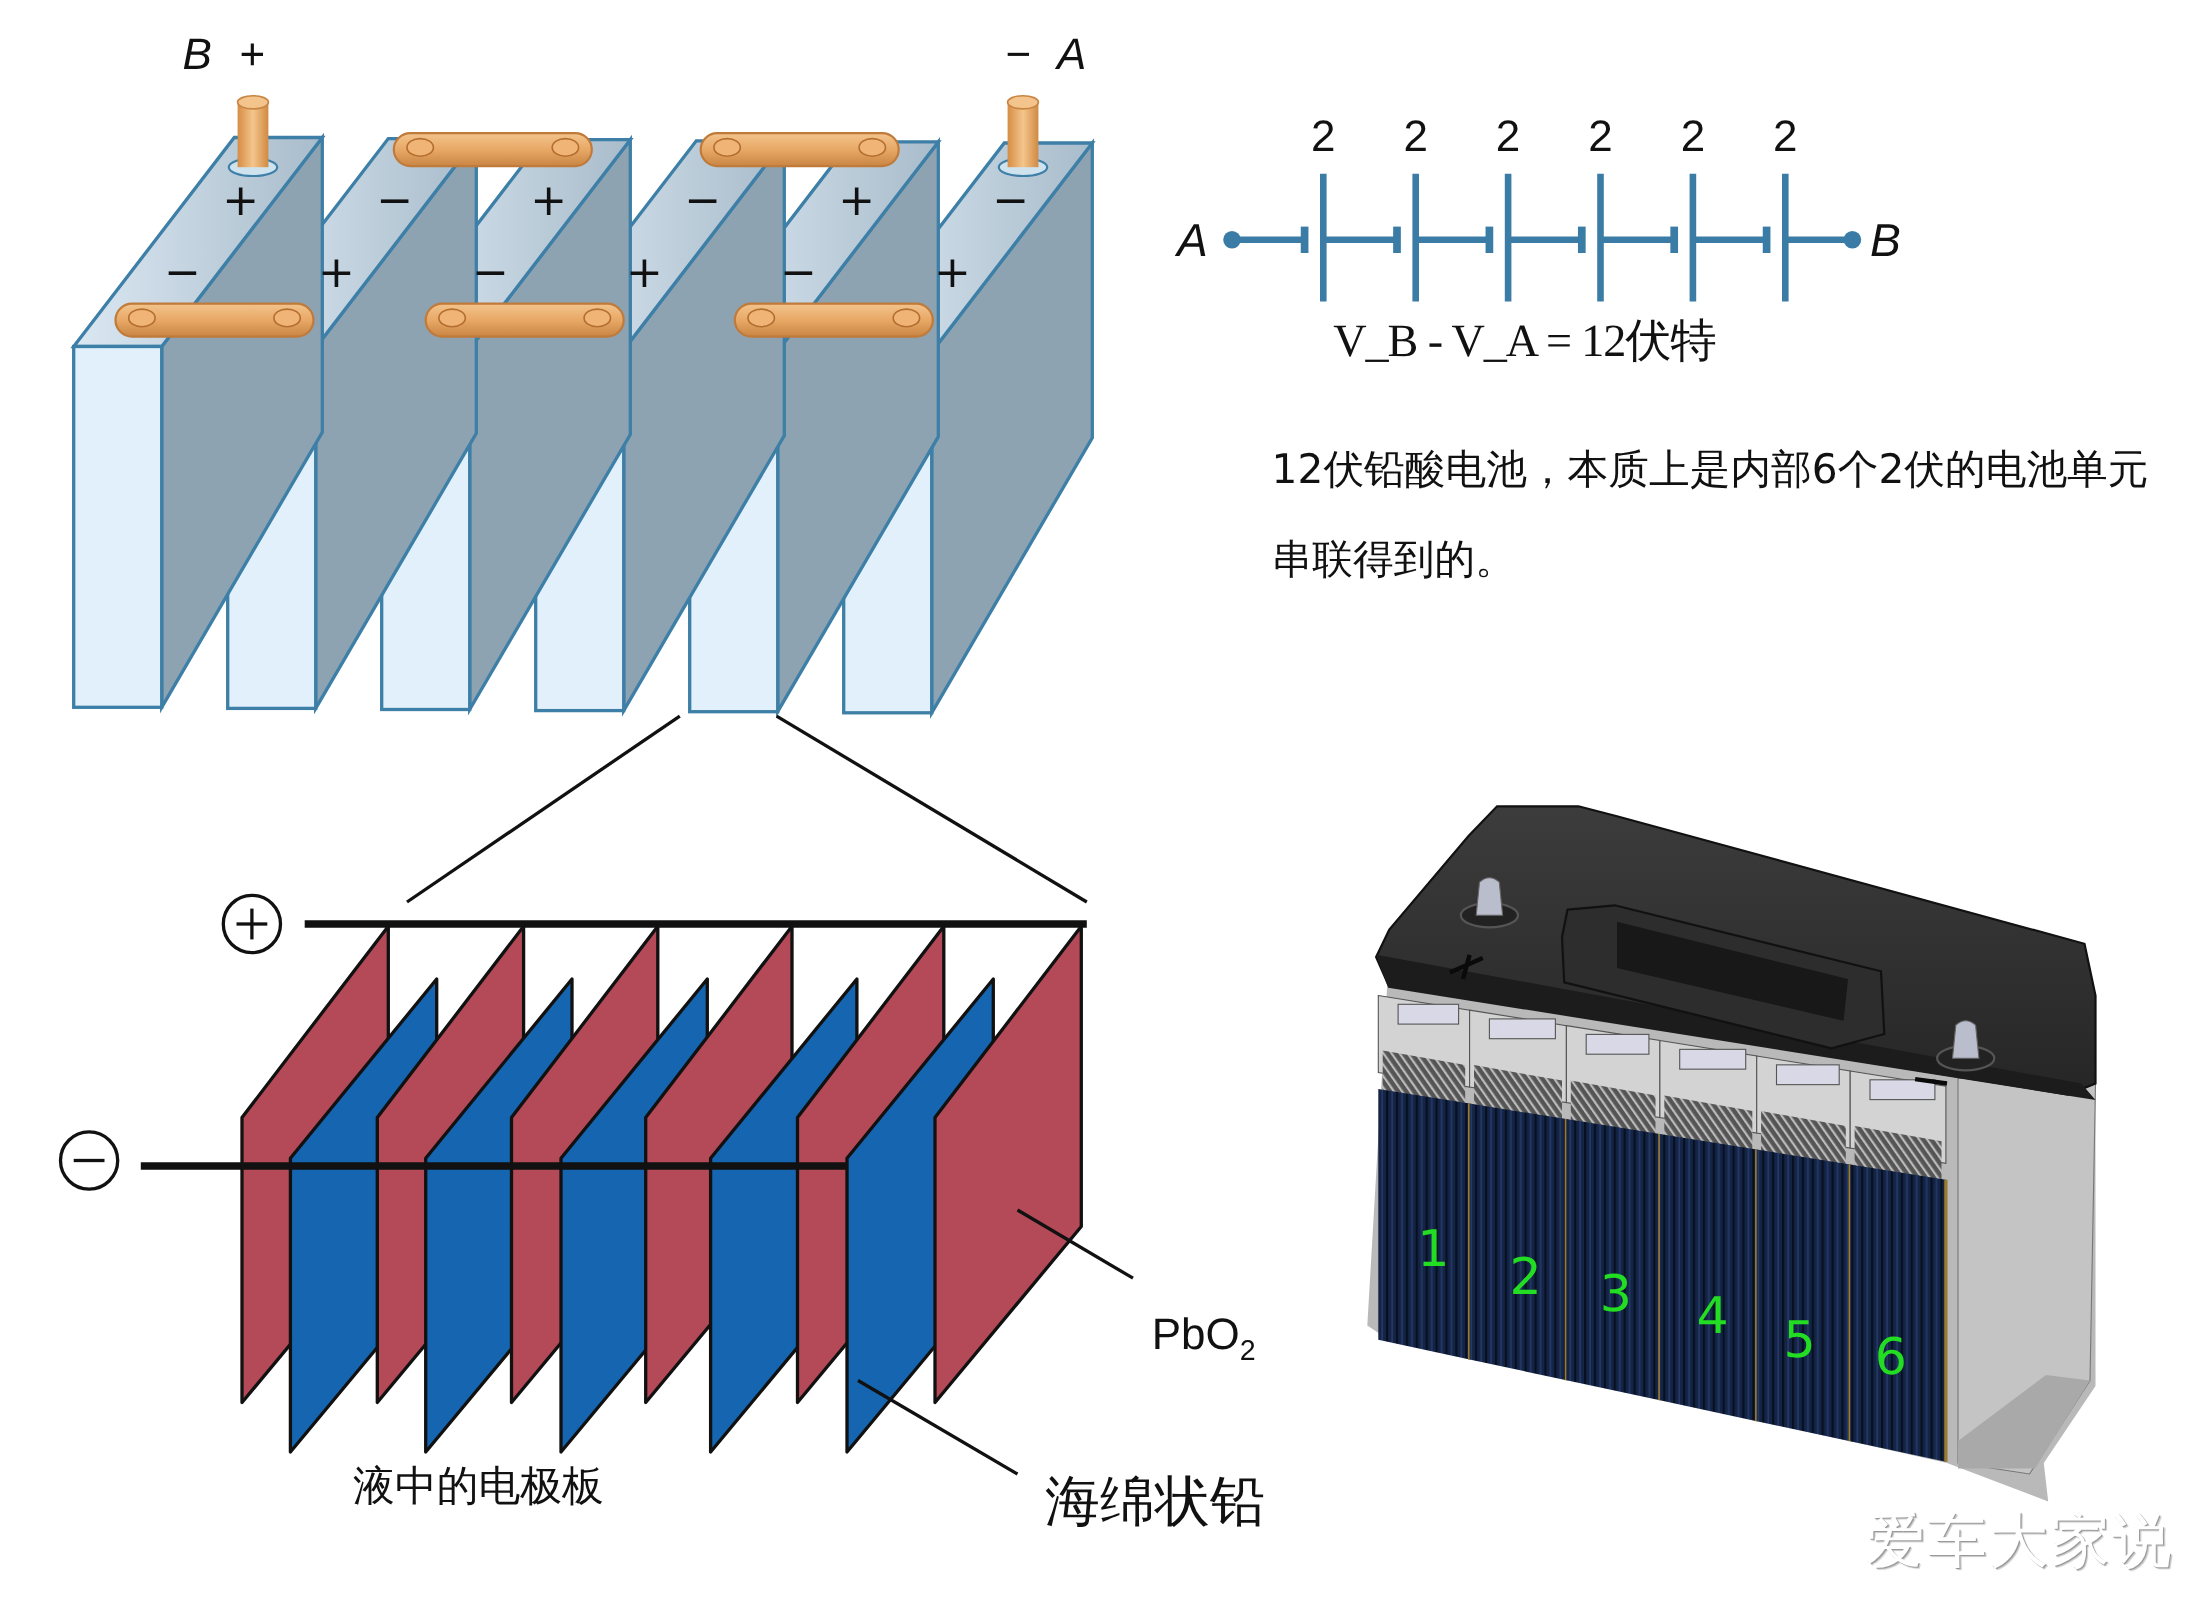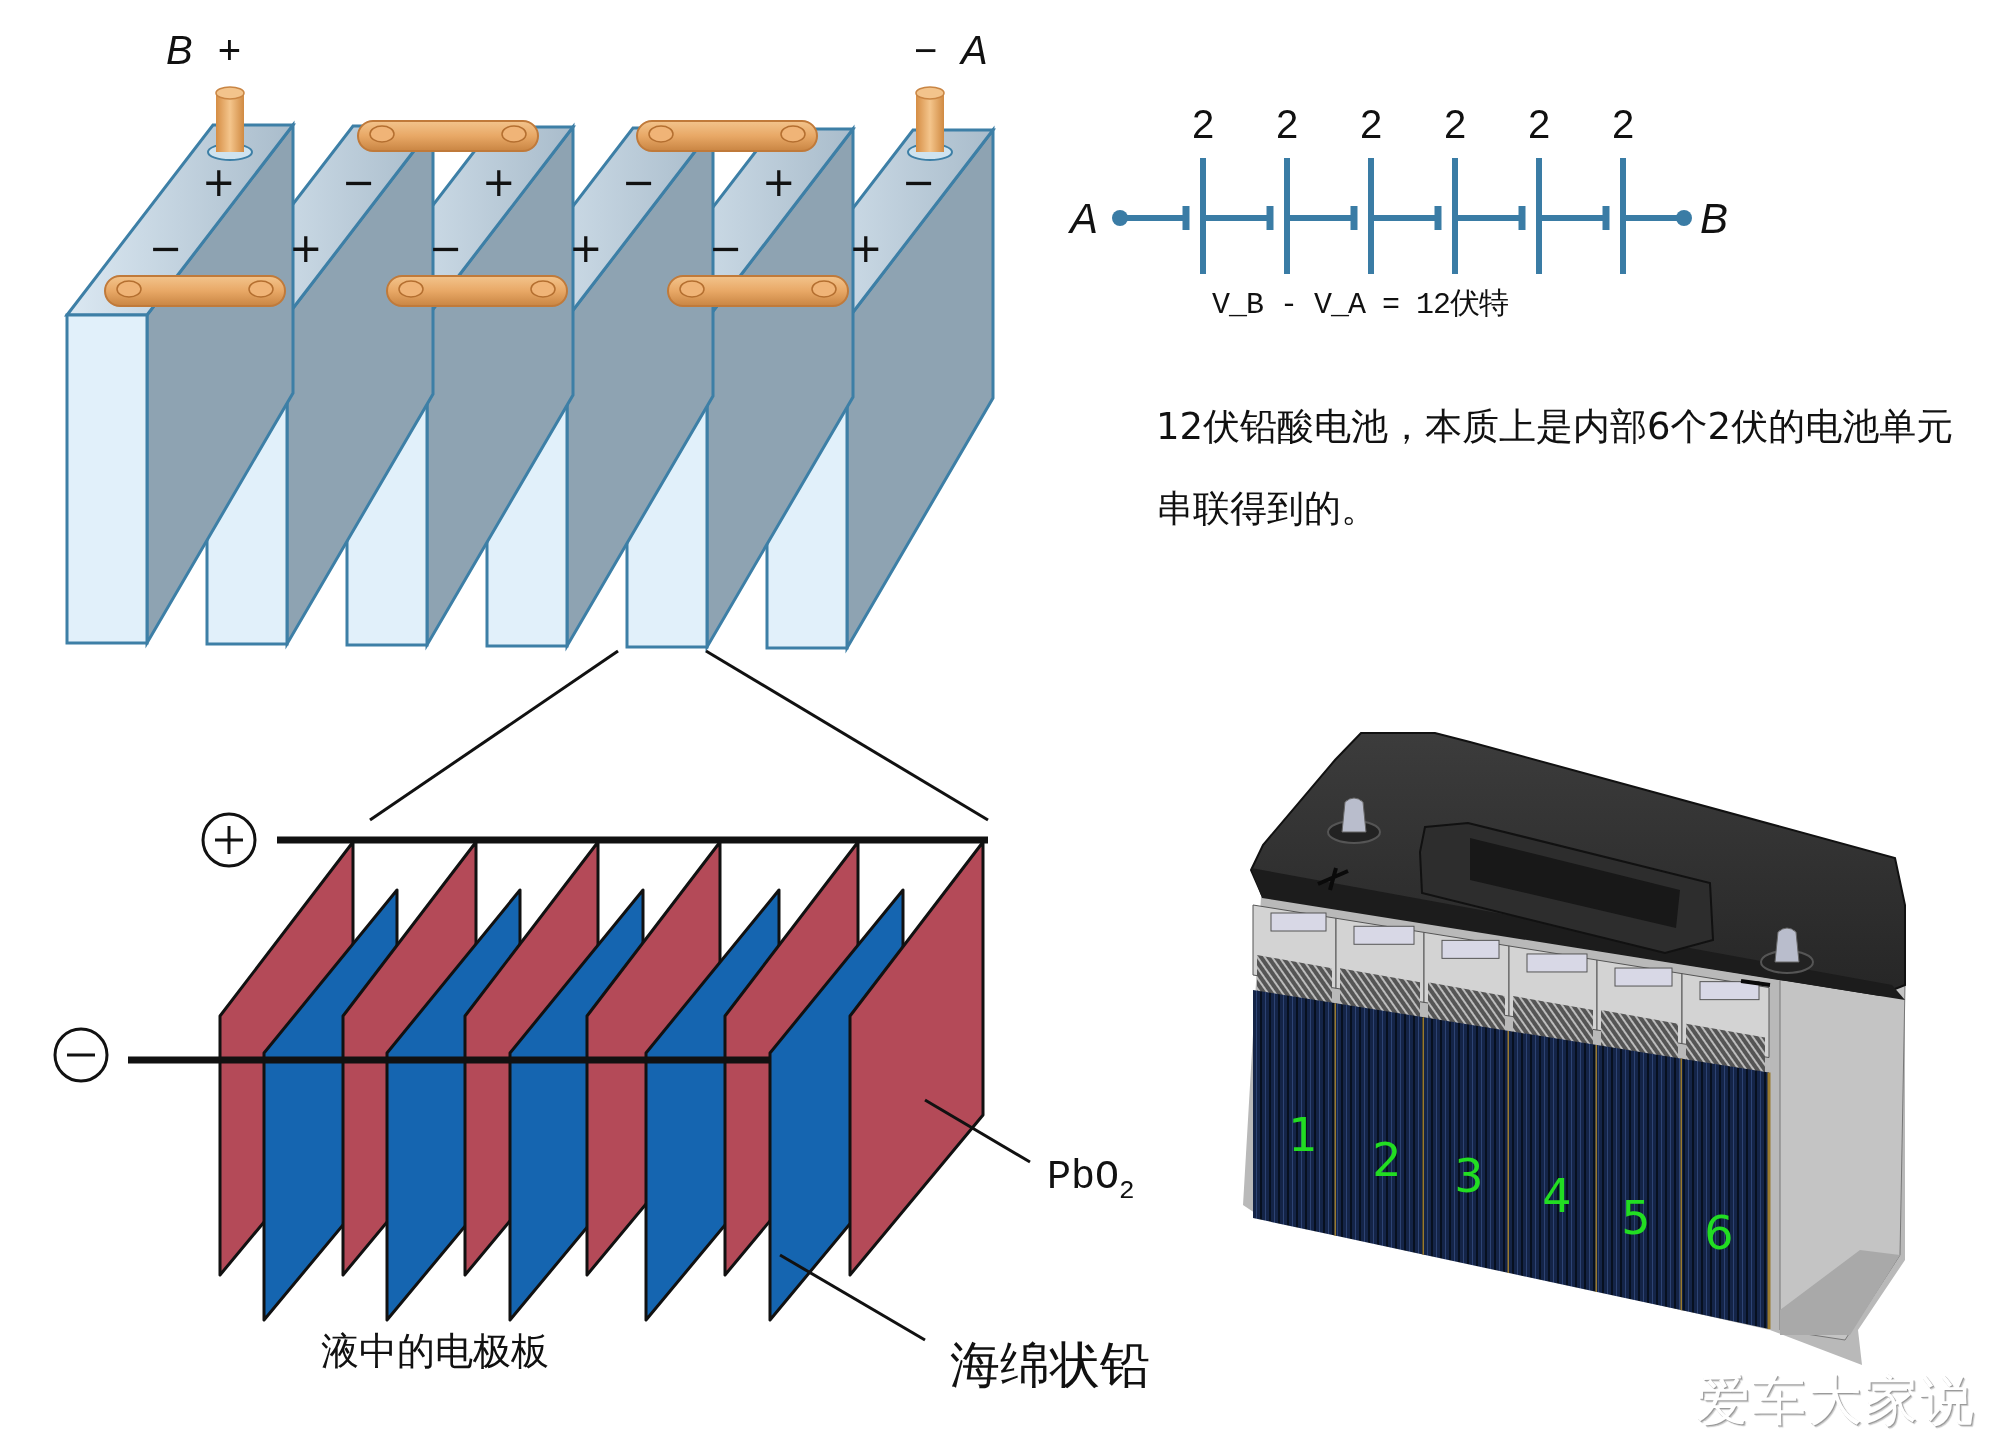--- a/index.html
+++ b/index.html
@@ -4,24 +4,24 @@
 <style>
   html, body { margin: 0; padding: 0; background: #ffffff; }
   body { width: 2000px; height: 1455px; position: relative; overflow: hidden;
          font-family: "DejaVu Sans", "Liberation Sans", sans-serif; color: #111; }
   #stage { position: absolute; left: 0; top: 0; width: 2000px; height: 1455px; }
   .lbl { position: absolute; white-space: nowrap; line-height: 1; }
   .ital { font-style: italic; font-family: "Liberation Sans", sans-serif; }
   .term-label { font-size: 40px; }
   .volt { font-size: 40px; font-family: "Liberation Sans", sans-serif; transform: translateX(-50%); }
   .node-label { font-size: 42px; }
-  .eq { font-size: 30px; font-family: Liberation Mono, monospace; letter-spacing: -1px; }
+  .eq { font-size: 42px; font-family: Liberation Serif, serif; letter-spacing: -1px; }
   .para { font-size: 37px; line-height: 82px; width: 820px; white-space: normal; }
   .plate-lbl { font-size: 38px; line-height: 50px; }
-  .pbo2 { font-size: 40px; font-family: Liberation Mono, monospace; }
+  .pbo2 { font-size: 40px; font-family: Liberation Sans, sans-serif; margin-top: 35px; }
   .pbo2 sub { font-size: 26px; vertical-align: -10px; }
   .sponge { font-size: 50px; text-align: center; }
   .cell-num { font-size: 46px; color: #22dd22; transform: translateX(-50%); font-family: "DejaVu Sans", sans-serif; }
   .wm { font-size: 54px; color: #ffffff; letter-spacing: 2px;
         text-shadow: 1px 1px 0 #9a9a9a, 2px 2px 1px #c8c8c8; margin-top: 10px; }
 </style>
 </head>
 <body>
 
 <svg id="stage" xmlns="http://www.w3.org/2000/svg" width="2000" height="1455" viewBox="0 0 2000 1455">

